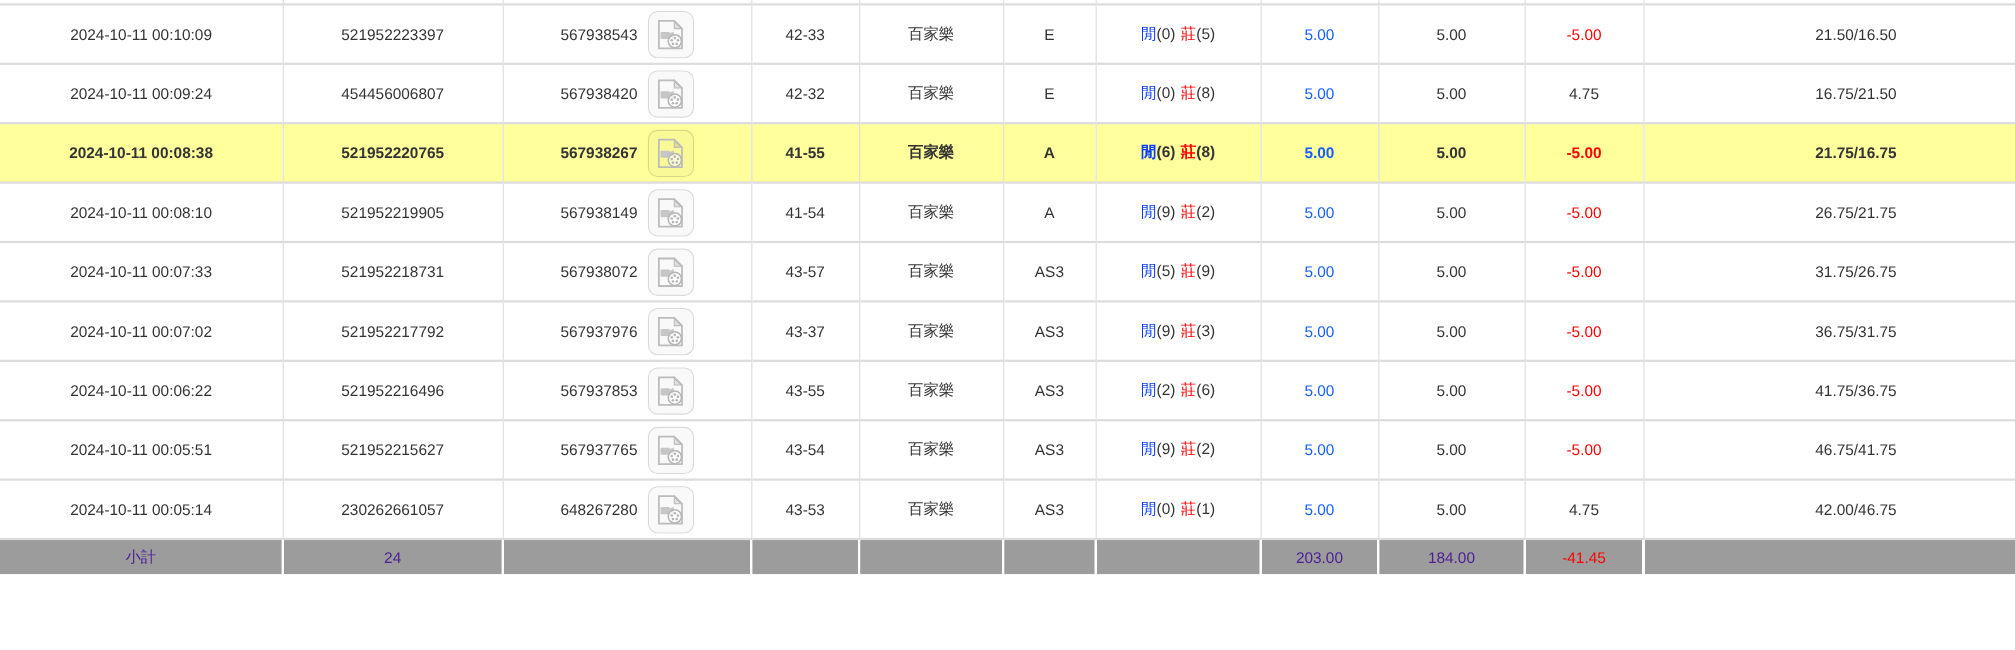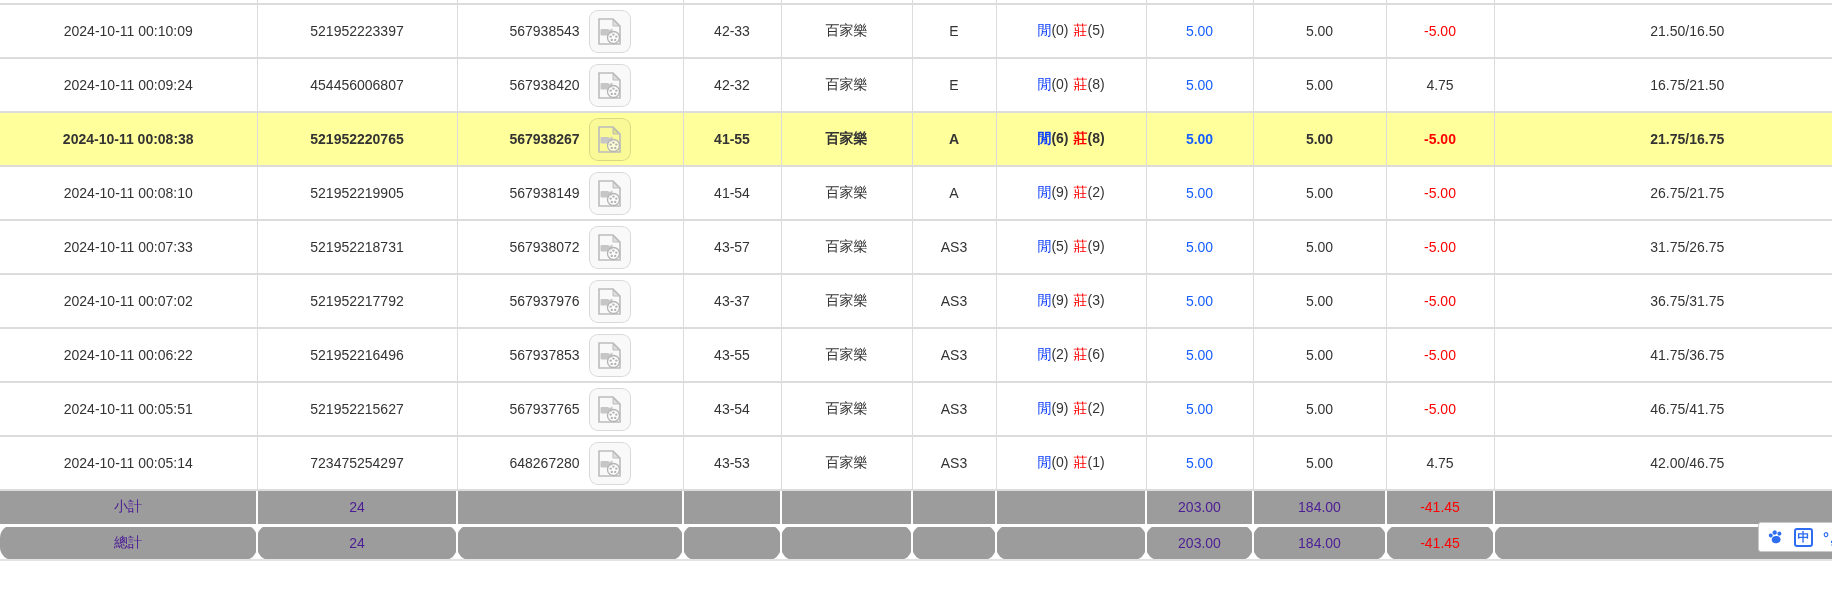--- a/index.html
+++ b/index.html
@@ -1,17 +1,17 @@
 <!DOCTYPE html>
 <html><head>
 <meta charset="utf-8">
 <style>
   html,body{margin:0;padding:0;background:#fff;}
   body{font-family:"Liberation Sans","DejaVu Sans",sans-serif;}
-  .viewport{position:relative;width:1832px;height:591px;overflow:hidden;background:#fff;}
+  .viewport{position:relative;width:1832px;height:522px;overflow:hidden;background:#fff;}
 
   table.bet-table{position:absolute;left:0;top:-51px;width:1880px;border-collapse:collapse;table-layout:fixed;}
   td{font-size:14px;color:#333;text-align:center;vertical-align:middle;padding:0;
      border-left:1px solid #dcdcdc;border-right:1px solid #dcdcdc;
      border-top:2px solid #dcdcdc;border-bottom:2px solid #dcdcdc;
      background:#fff;overflow:hidden;white-space:nowrap;}
   td:first-child{border-left:none;}
   td:last-child{border-right:none;}
   tr.partial{height:54px;}
   tr.data{height:54px;}
@@ -346,21 +346,21 @@
         <span class="p">閒</span><span>(9)</span><span class="b">莊</span><span>(2)</span>
       </td>
       <td><span class="bet-link">5.00</span></td>
       <td>5.00</td>
       <td class="neg">-5.00</td>
       <td>46.75/41.75</td>
     </tr>
 
     <tr class="data">
       <td>2024-10-11 00:05:14</td>
-      <td>723475254297</td>
+      <td>230262661057</td>
       <td>
         <div class="gid-wrap">
           <span>648267280</span>
           <button class="vbtn">
             <svg width="27" height="29" viewBox="0 0 27 29">
               <path d="M3 2 h14 l7 7 v18 h-21 z" fill="none" stroke="#bcbcbc" stroke-width="1.6"></path>
               <path d="M17 2 l7 7 h-7 z" fill="rgba(0,0,0,0.10)" stroke="#bcbcbc" stroke-width="1"></path>
               <rect x="4.5" y="12" width="8.5" height="6.5" rx="1" fill="#c6c6c6"></rect>
               <polygon points="13,13.2 16.5,11.6 16.5,17.6 13,16" fill="#c6c6c6"></polygon>
               <circle cx="17.5" cy="20.5" r="6" fill="rgba(255,255,255,0.6)" stroke="#b5b5b5" stroke-width="1.4"></circle>

